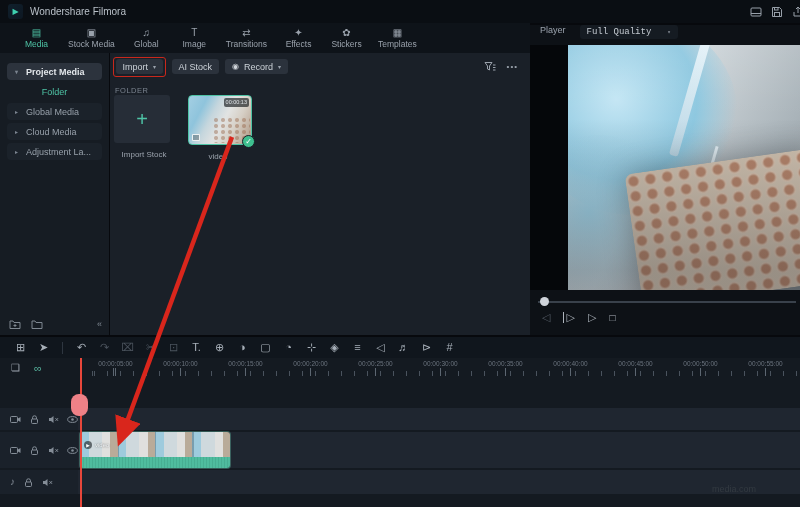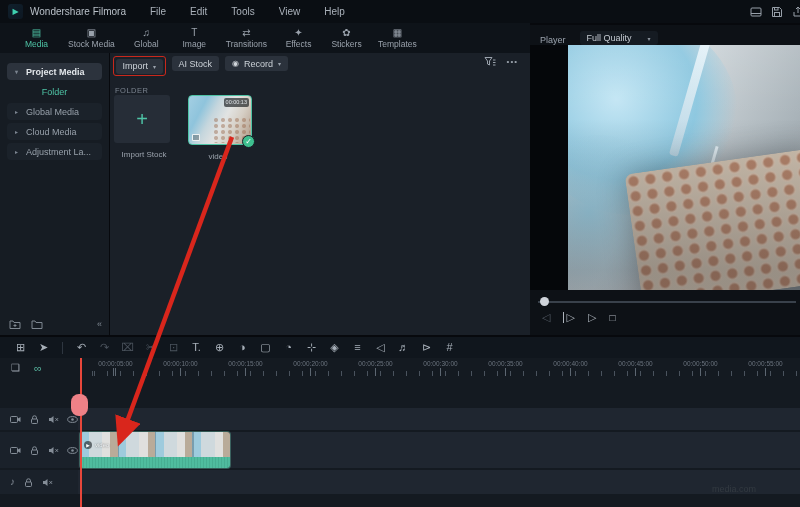--- a/index.html
+++ b/index.html
@@ -30,21 +30,21 @@
   .si{height:17px;margin:3px 7px;border-radius:4px;display:flex;align-items:center;gap:5px;padding:0 8px;font-size:9px;color:#97a0aa;cursor:pointer;}
   .si .chev{font-size:6px;color:#7b8490;width:6px;}
   .si.selected{background:#2c333d;color:#e2e6ea;font-weight:bold;}
   .si.sub{justify-content:center;color:#4ec3a5;background:transparent;}
   .si.normal{background:#1b222a;}
   .folder-tools{position:absolute;bottom:5px;left:9px;display:flex;gap:10px;align-items:center;}
   .collapse{position:absolute;bottom:6px;right:7px;font-size:9px;color:#7e8791;cursor:pointer;}
 
   
   .media-panel{position:absolute;left:110px;top:53px;width:420px;height:282px;background:#1a2028;}
-  .mp-toolbar{display:flex;align-items:flex-start;height:24px;padding:3px 8px 0 3px;gap:6px;}
+  .mp-toolbar{display:flex;align-items:center;height:24px;padding:3px 8px 0 3px;gap:6px;}
   .import-wrap{border:1.5px solid #c9281c;padding:1.5px;border-radius:3px;}
   .btn{background:#2b323c;border-radius:3px;font-size:9px;color:#ccd2d8;height:15px;display:flex;align-items:center;gap:5px;padding:0 7px;cursor:pointer;white-space:nowrap;}
   .btn .caret{font-size:6px;color:#9aa2ac;}
   .record-dot{font-size:8px;color:#d0d5da;line-height:1;}
   .search{display:flex;align-items:center;gap:6px;margin-left:5px;flex:1;}
   .mag{width:7px;height:7px;border:1.2px solid #8a929c;border-radius:50%;position:relative;flex:0 0 auto;}
   .mag::after{content:'';position:absolute;width:4px;height:1.2px;background:#8a929c;transform:rotate(45deg);right:-3px;bottom:-1px;}
   .search input{background:transparent;border:none;outline:none;color:#aab1ba;font-size:9px;width:110px;padding:0;}
   .search input::placeholder{color:#5b646e;}
   .mp-right{margin-left:auto;display:flex;gap:11px;align-items:center;padding-right:4px;}
@@ -57,23 +57,23 @@
     background:linear-gradient(118deg,#a4cfe3 0%,#8fc4dc 22%,#c5d6dd 38%,#e2e3e2 55%,#d6cfc5 72%,#bfae9e 88%,#a9967f 100%);}
   .thumb-video::before{content:'';position:absolute;right:1px;bottom:1px;width:60%;height:55%;border-radius:2px;
     background-image:radial-gradient(circle at 3px 3px, rgba(150,100,70,.55) 1.5px, transparent 2.5px);background-size:7px 6px;opacity:.8;}
   .badge{position:absolute;top:2px;right:2px;background:rgba(10,14,18,.62);font-size:5.5px;color:#dfe3e7;padding:1px 2px;border-radius:2px;line-height:1.2;}
   .check{position:absolute;right:-4px;bottom:-4px;width:13px;height:13px;border-radius:50%;background:#3ec08f;color:#fff;font-size:8px;display:flex;align-items:center;justify-content:center;border:1.5px solid #1a2028;}
   .typeicon{position:absolute;left:3px;bottom:3px;width:8px;height:7px;border:1px solid rgba(255,255,255,.85);border-radius:1px;background:rgba(0,0,0,.25);}
   .card-label{margin-top:7px;font-size:8px;color:#9aa2ac;text-align:center;white-space:nowrap;}
 
   
   .player{position:absolute;left:530px;top:25px;width:270px;height:310px;background:#0d1116;}
-  .player-head{height:20px;display:flex;align-items:flex-end;padding:0 10px;gap:14px;}
+  .player-head{height:20px;display:flex;align-items:flex-start;padding:0 10px;gap:14px;}
   .player-label{font-size:9px;color:#9aa2ac;}
-  .quality{display:flex;align-items:center;gap:16px;font-size:9px;color:#c3c9d0;background:#151b22;padding:2px 7px;border-radius:3px;cursor:pointer;}
+  .quality{display:flex;align-items:center;gap:16px;font-size:9px;color:#c3c9d0;background:#151b22;padding:2px 7px;border-radius:3px;cursor:pointer;font-family:Liberation Mono, monospace;}
   .quality .caret{font-size:6px;color:#8a929c;}
   .viewport{position:absolute;left:0;top:20px;width:270px;height:245px;background:#05070a;overflow:hidden;}
   .video-img{position:absolute;left:38px;top:0;width:232px;height:245px;background:linear-gradient(115deg,#b7c3ca,#cfd6da 40%,#aab4ba 75%,#8f979c);overflow:hidden;}
   .glove{position:absolute;left:-40px;top:-30px;width:210px;height:200px;border-radius:50%;background:radial-gradient(circle at 42% 42%,#c4e6f4,#8ec8e0 48%,rgba(142,200,224,0) 72%);}
   .glove2{position:absolute;left:-60px;top:90px;width:180px;height:170px;border-radius:50%;background:radial-gradient(circle at 45% 45%,#9fd0e4,rgba(127,185,214,0) 65%);}
   .pipette{position:absolute;left:118px;top:-12px;width:9px;height:125px;background:linear-gradient(#e6f3f9,#bcd8e6);transform:rotate(16deg);border-radius:3px;}
   .pipette-tip{position:absolute;left:138px;top:100px;width:3px;height:70px;background:#e8f4fa;transform:rotate(16deg);}
   .plate{position:absolute;right:-18px;bottom:-6px;width:185px;height:135px;transform:rotate(-8deg);border-radius:8px;background-color:#cdbfae;
     background-image:radial-gradient(circle at 8px 8px, rgba(168,106,78,.7) 4px, rgba(222,192,172,.45) 6px, transparent 7.5px);background-size:17px 15px;box-shadow:0 0 30px rgba(0,0,0,.3);}
   .vignette{position:absolute;inset:0;background:linear-gradient(180deg,rgba(255,255,255,.07),transparent 30%,rgba(16,20,25,.28) 92%);}
@@ -125,28 +125,20 @@
   .watermark{position:absolute;left:712px;top:484px;font-size:9px;color:#333a41;z-index:40;}
 </style>
 </head>
 <body>
 
 <div class="app">
 
   <header class="titlebar">
     <div class="logo">▶</div>
     <div class="appname">Wondershare Filmora</div>
-    <nav class="menus">
-
-    <span class="menu">File</span>
-        <span class="menu">Edit</span>
-        <span class="menu">Tools</span>
-        <span class="menu">View</span>
-        <span class="menu">Help</span>
-      </nav>
     <div class="project-cluster">
       <span class="project-name">Untitled</span>
       <span class="gear">⚙</span>
     </div>
     <div class="win-icons">
       <svg width="12" height="12" viewBox="0 0 12 12">
           <rect x="1" y="2" width="10" height="8" rx="1" fill="none" stroke="#98a0aa"></rect>
           <line x1="1" y1="7.5" x2="11" y2="7.5" stroke="#98a0aa"></line>
         </svg>
       <svg width="12" height="12" viewBox="0 0 12 12">

